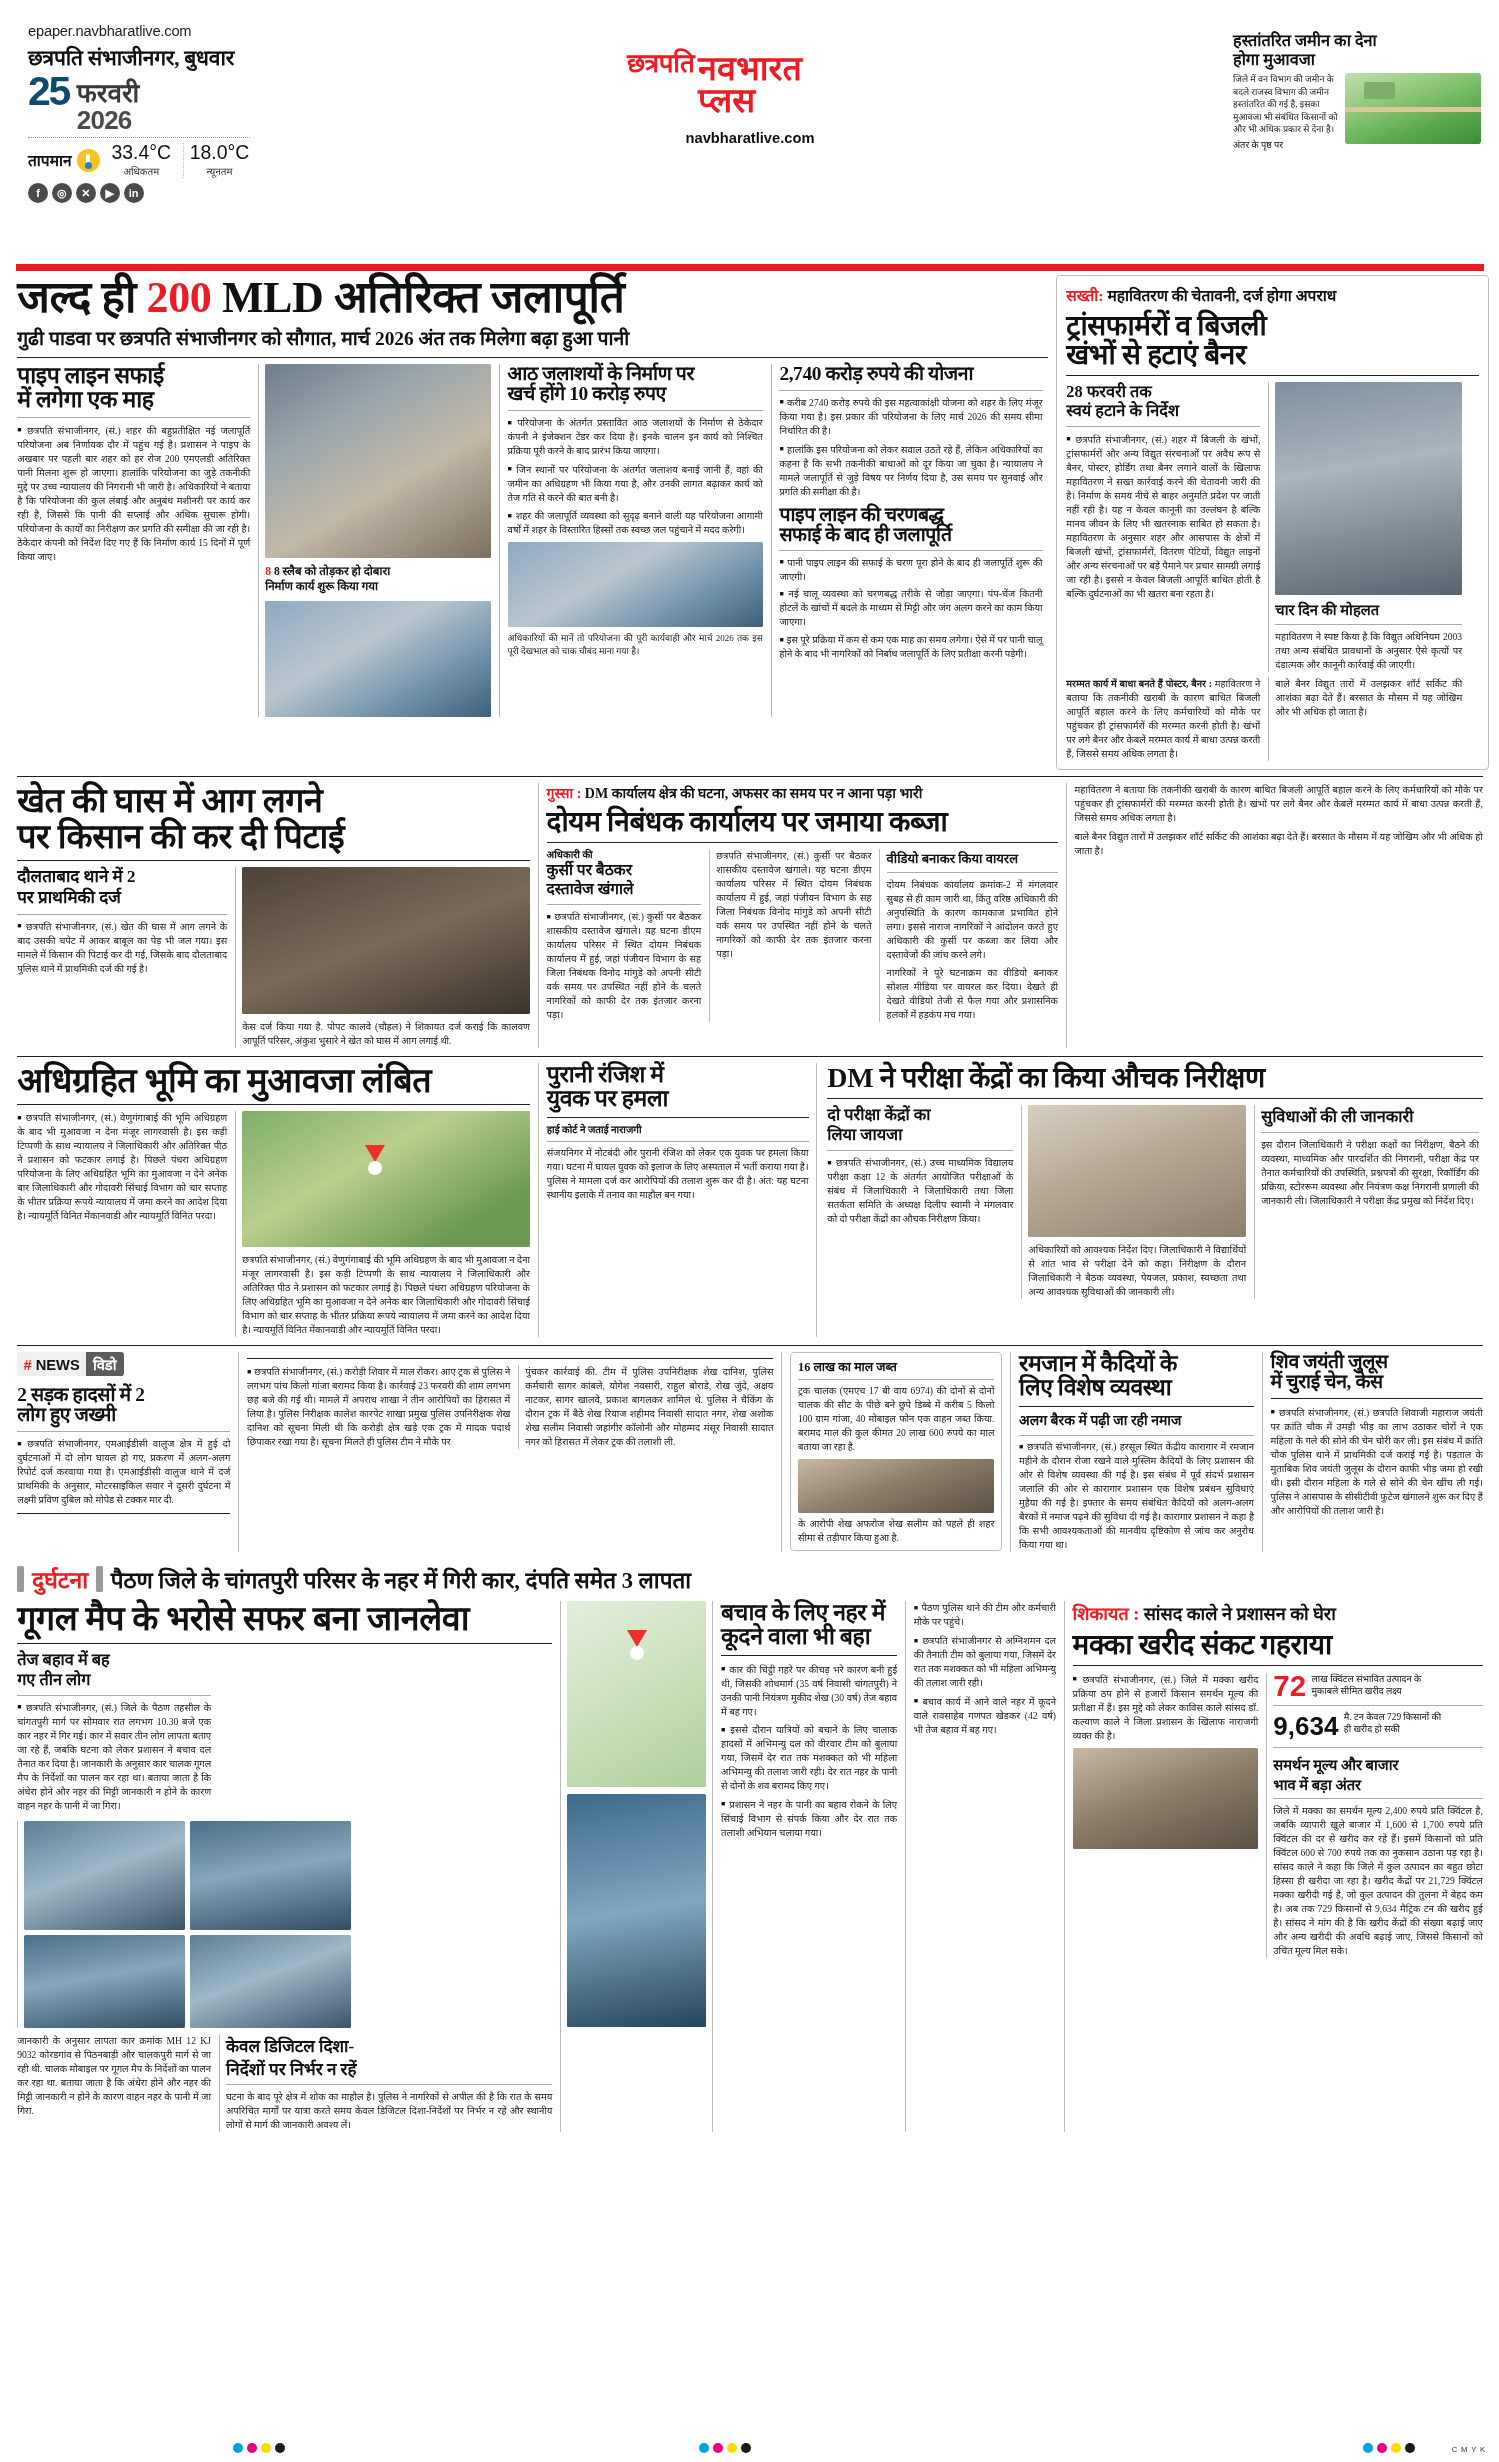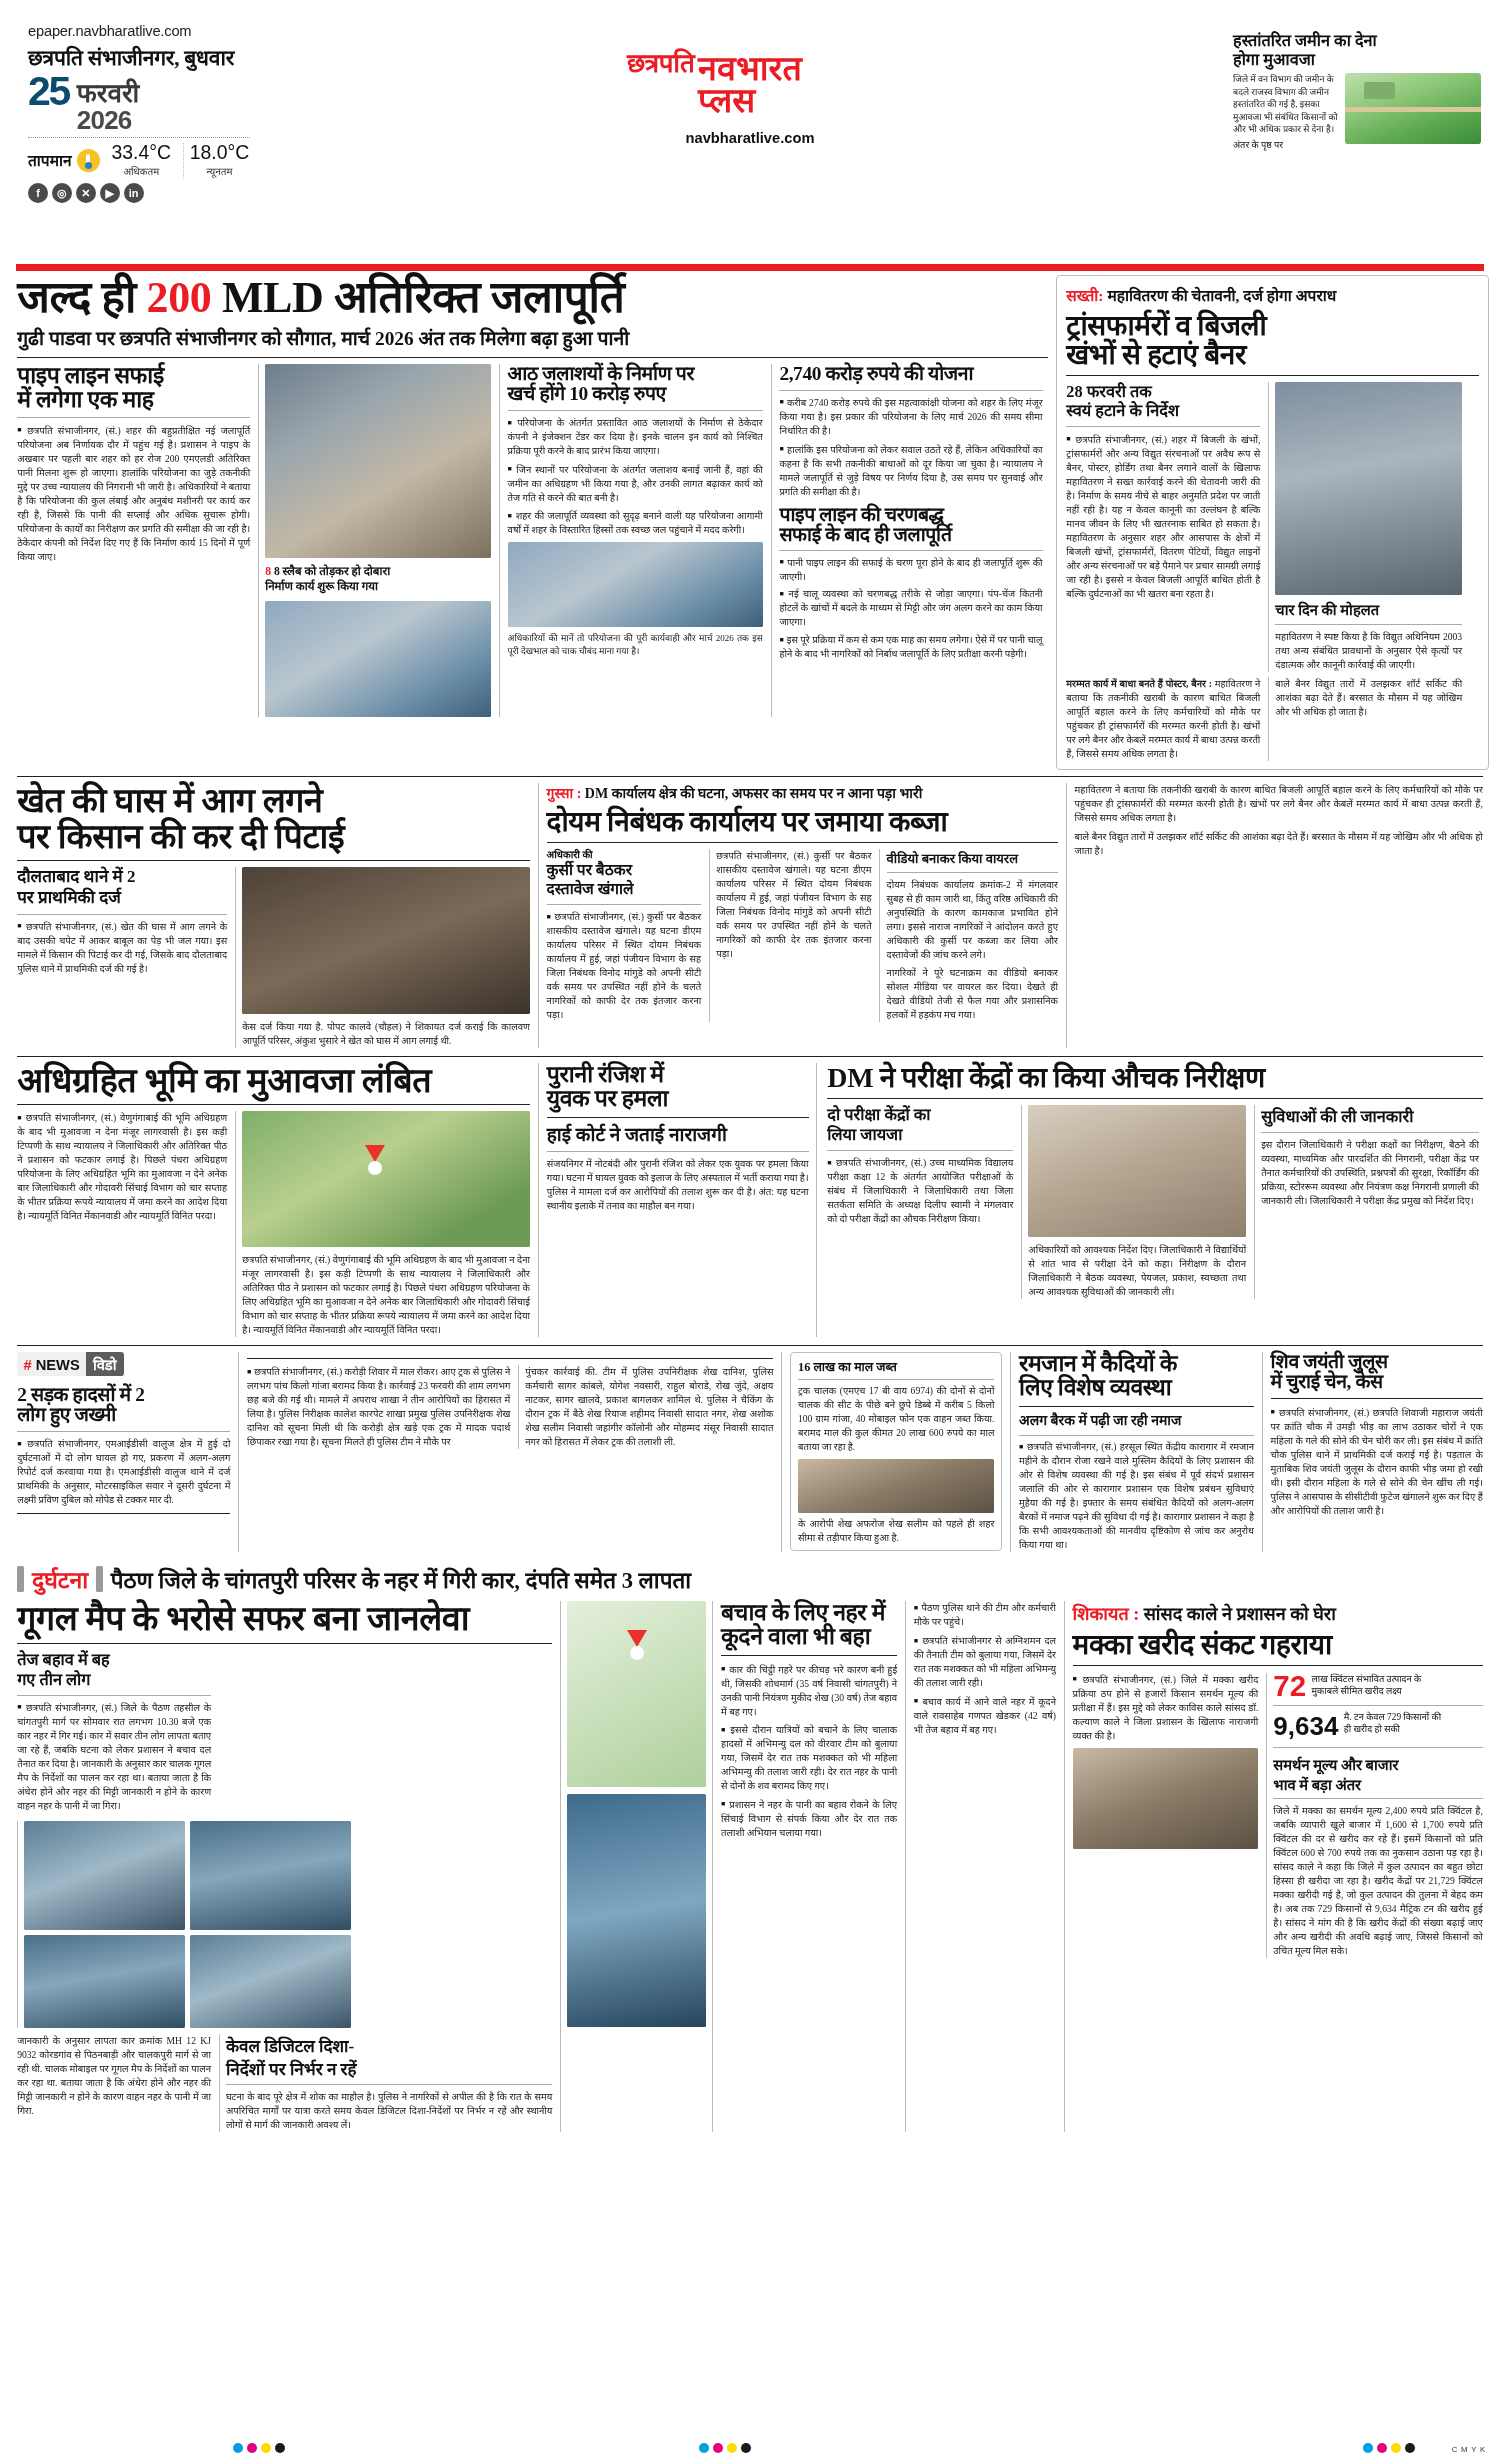--- a/index.html
+++ b/index.html
@@ -331,21 +331,21 @@
           </div>
           <div class="body" style="margin-left:6.2px;margin-top:5.4px;">छत्रपति संभाजीनगर, (सं.) वेणुगंगाबाई की भूमि अधिग्रहण के बाद भी मुआवजा न देना मंजूर लागरवासी है। इस कड़ी टिप्पणी के साथ न्यायालय ने जिलाधिकारी और अतिरिक्त पीठ ने प्रशासन को फटकार लगाई है। पिछले पंधरा अधिग्रहण परियोजना के लिए अधिग्रहित भूमि का मुआवजा न देने अनेक बार जिलाधिकारी और गोदावरी सिंचाई विभाग को चार सप्ताह के भीतर प्रक्रिया रूपये न्यायालय में जमा करने का आदेश दिया है। न्यायमूर्ति विनित मेंकानवाडी और न्यायमूर्ति विनित परदा।</div>
         </div>
       </div>
     </div>
 
     <div style="width:279px;padding:0 7.8px;" class="sep-v">
       <div class="hl h-md">पुरानी रंजिश में</div>
       <div class="hl h-md">युवक पर हमला</div>
       <div class="rule" style="margin:6.2px 0;"></div>
-      <div class="sub" style="font-size:19px;font-family:Liberation Serif, serif;">हाई कोर्ट ने जताई नाराजगी</div>
+      <div class="sub" style="font-size:10px;font-family:Liberation Serif, serif;">हाई कोर्ट ने जताई नाराजगी</div>
       <div class="rule-thin" style="margin:4.7px 0;"></div>
       <div class="body">संजयनिगर में नोटबंदी और पुरानी रंजिश को लेकर एक युवक पर हमला किया गया। घटना में घायल युवक को इलाज के लिए अस्पताल में भर्ती कराया गया है। पुलिस ने मामला दर्ज कर आरोपियों की तलाश शुरू कर दी है। अंत: यह घटना स्थानीय इलाके में तनाव का माहौल बन गया।</div>
     </div>
 
     <div style="width:668px;padding-left:10px;" class="sep-v">
       <div class="hl h-lg">DM ने परीक्षा केंद्रों का किया औचक निरीक्षण</div>
       <div class="rule" style="margin:6.2px 0;"></div>
       <div style="display:flex;gap:7.8px;">
         <div style="width:186px;">
           <div class="sub" style="font-size:16.3px;">दो परीक्षा केंद्रों का</div>

